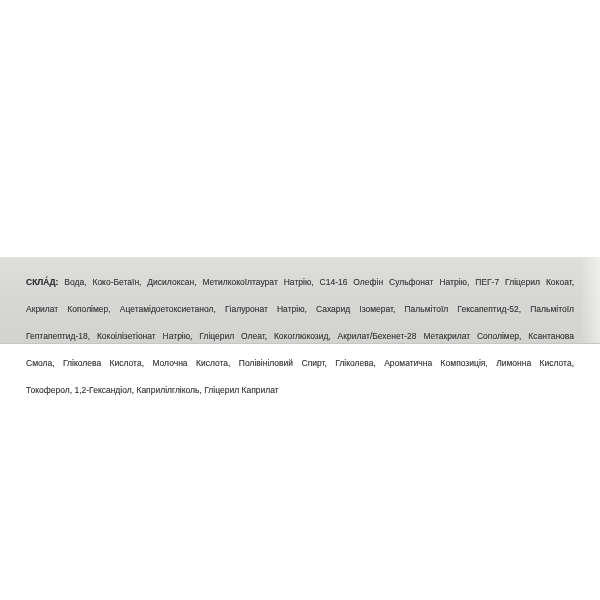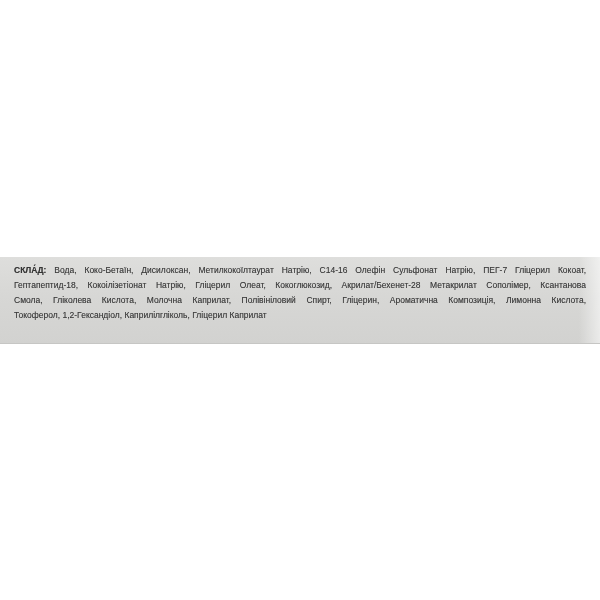--- a/index.html
+++ b/index.html
@@ -22,21 +22,21 @@
     top: 257px;
     height: 87px;
     box-sizing: border-box;
     padding: 4px 10px 0 10px;
     background:
       linear-gradient(to right, rgba(255,255,255,0) 96.5%, rgba(255,255,255,0.55) 100%),
       linear-gradient(to bottom, #dededc 0%, #d7d7d5 45%, #d2d2d0 100%);
     border-bottom: 1px solid #c6c6c4;
   }
   .line {
-    margin: 4px;
+    margin: 16px;
     font-size: 8.5px;
     line-height: 11px;
     color: #3d3d3d;
     text-align: justify;
     text-shadow: 0 0 0.4px rgba(70,70,70,0.55);
   }
   .justified {
     text-align-last: justify;
   }
   .last-line {
@@ -50,17 +50,18 @@
 </style>
 </head>
 <body>
 
 <div class="page">
   <section class="band">
     <p class="line justified">
       <strong class="heading">СКЛА́Д:</strong>
       <span>Вода, Коко-Бетаїн, Дисилоксан, Метилкокоїлтаурат Натрію, С14-16 Олефін Сульфонат Натрію, ПЕГ-7 Гліцерил Кокоат,</span>
     </p>
+    <p class="line justified">Акрилат Кополімер, Ацетамідоетоксиетанол, Гіалуронат Натрію, Сахарид Ізомерат, Пальмітоїл Гексапептид-52, Пальмітоїл</p>
     <p class="line justified">Гептапептид-18, Кокоілізетіонат Натрію, Гліцерил Олеат, Кокоглюкозид, Акрилат/Бехенет-28 Метакрилат Сополімер, Ксантанова</p>
-    <p class="line justified">Смола, Гліколева Кислота, Молочна Каприлат, Полівініловий Спирт, Гліцерин, Ароматична Композиція, Лимонна Кислота,</p>
+    <p class="line justified">Смола, Гліколева Кислота, Молочна Кислота, Полівініловий Спирт, Гліколева, Ароматична Композиція, Лимонна Кислота,</p>
     <p class="line last-line">Токоферол, 1,2-Гександіол, Каприлілгліколь, Гліцерил Каприлат</p>
   </section>
 </div>
 
 </body></html>

